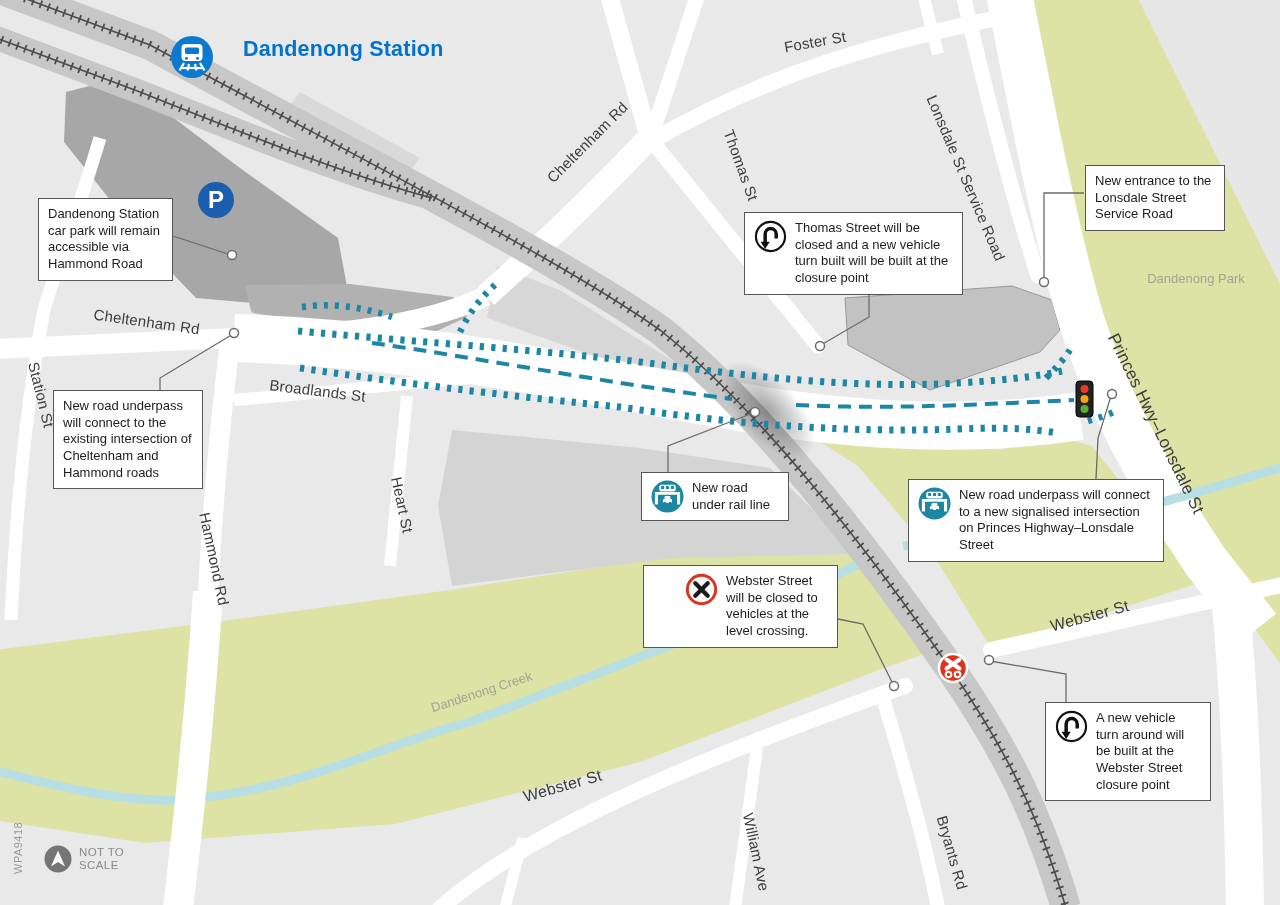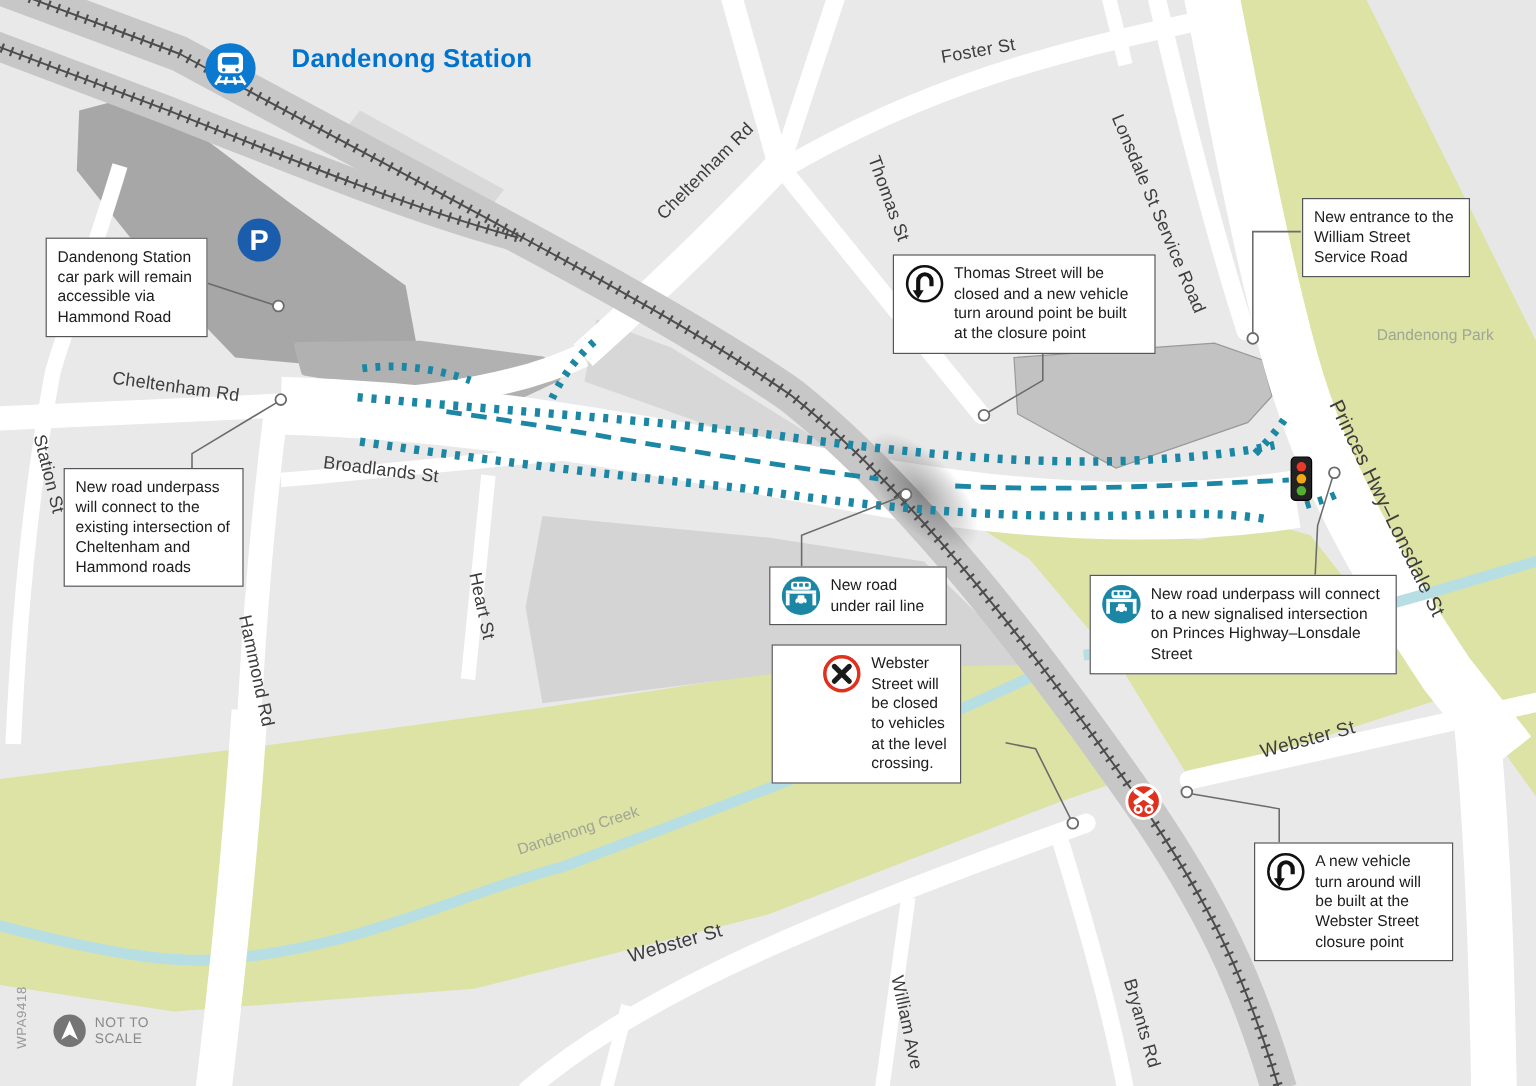--- a/index.html
+++ b/index.html
@@ -207,26 +207,26 @@
   <p>New road underpass will connect to the existing intersection of Cheltenham and Hammond roads</p>
 </div>
 
 <div class="callout" style="left:744px;top:212px;width:219px;">
   <div class="co-row">
     <svg class="co-icon" viewBox="-17 -17 34 34">
       <circle r="15" fill="#ffffff" stroke="#111111" stroke-width="2.2"></circle>
       <path d="M -5.5 9.5 L -5.5 -2.5 A 5.7 5.7 0 0 1 5.9 -2.5 L 5.9 2" fill="none" stroke="#111111" stroke-width="3.6"></path>
       <polygon points="-10.2,5.5 -0.8,5.5 -5.5,13" fill="#111111"></polygon>
     </svg>
-    <p>Thomas Street will be closed and a new vehicle turn around point be built at the closure point</p>
+    <p>Thomas Street will be closed and a new vehicle turn built will be built at the closure point</p>
   </div>
 </div>
 
 <div class="callout" style="left:1085px;top:165px;width:140px;">
-  <p>New entrance to the William Street Service Road</p>
+  <p>New entrance to the Lonsdale Street Service Road</p>
 </div>
 
 <div class="callout" style="left:641px;top:472px;width:148px;">
   <div class="co-row center">
     <svg class="co-icon" viewBox="-17 -17 34 34">
       <circle r="16.5" fill="#1b87a5"></circle>
       <g fill="#ffffff">
         <rect x="-8.5" y="-12" width="17" height="6.8" rx="2"></rect>
         <rect x="-13" y="-4.6" width="26" height="2.8"></rect>
         <rect x="-13" y="-1.8" width="3.2" height="10"></rect>
@@ -263,21 +263,21 @@
         <rect x="-1.6" y="-10.7" width="3.2" height="3" rx="0.6"></rect>
         <rect x="3.4" y="-10.7" width="3.2" height="3" rx="0.6"></rect>
         <circle cx="-2.6" cy="6.8" r="1.3"></circle>
           <circle cx="2.6" cy="6.8" r="1.3"></circle>
       </g>
     </svg>
     <p>New road underpass will connect to a new signalised intersection on Princes Highway–Lonsdale Street</p>
   </div>
 </div>
 
-<div class="callout" style="left:643px;top:537px;width:158px;padding-left:41px;">
+<div class="callout" style="left:643px;top:565px;width:195px;padding-left:41px;">
   <div class="co-row">
     <svg class="co-icon" viewBox="-17 -17 34 34">
       <circle r="14.6" fill="#ffffff" stroke="#e0301e" stroke-width="3"></circle>
       <g stroke="#1a1a1a" stroke-width="4.4" stroke-linecap="round">
         <path d="M -6.4 -6.4 L 6.4 6.4"></path>
           <path d="M 6.4 -6.4 L -6.4 6.4"></path>
       </g>
     </svg>
     <div>
       <p>Webster Street will be closed to vehicles at the level crossing.</p>

